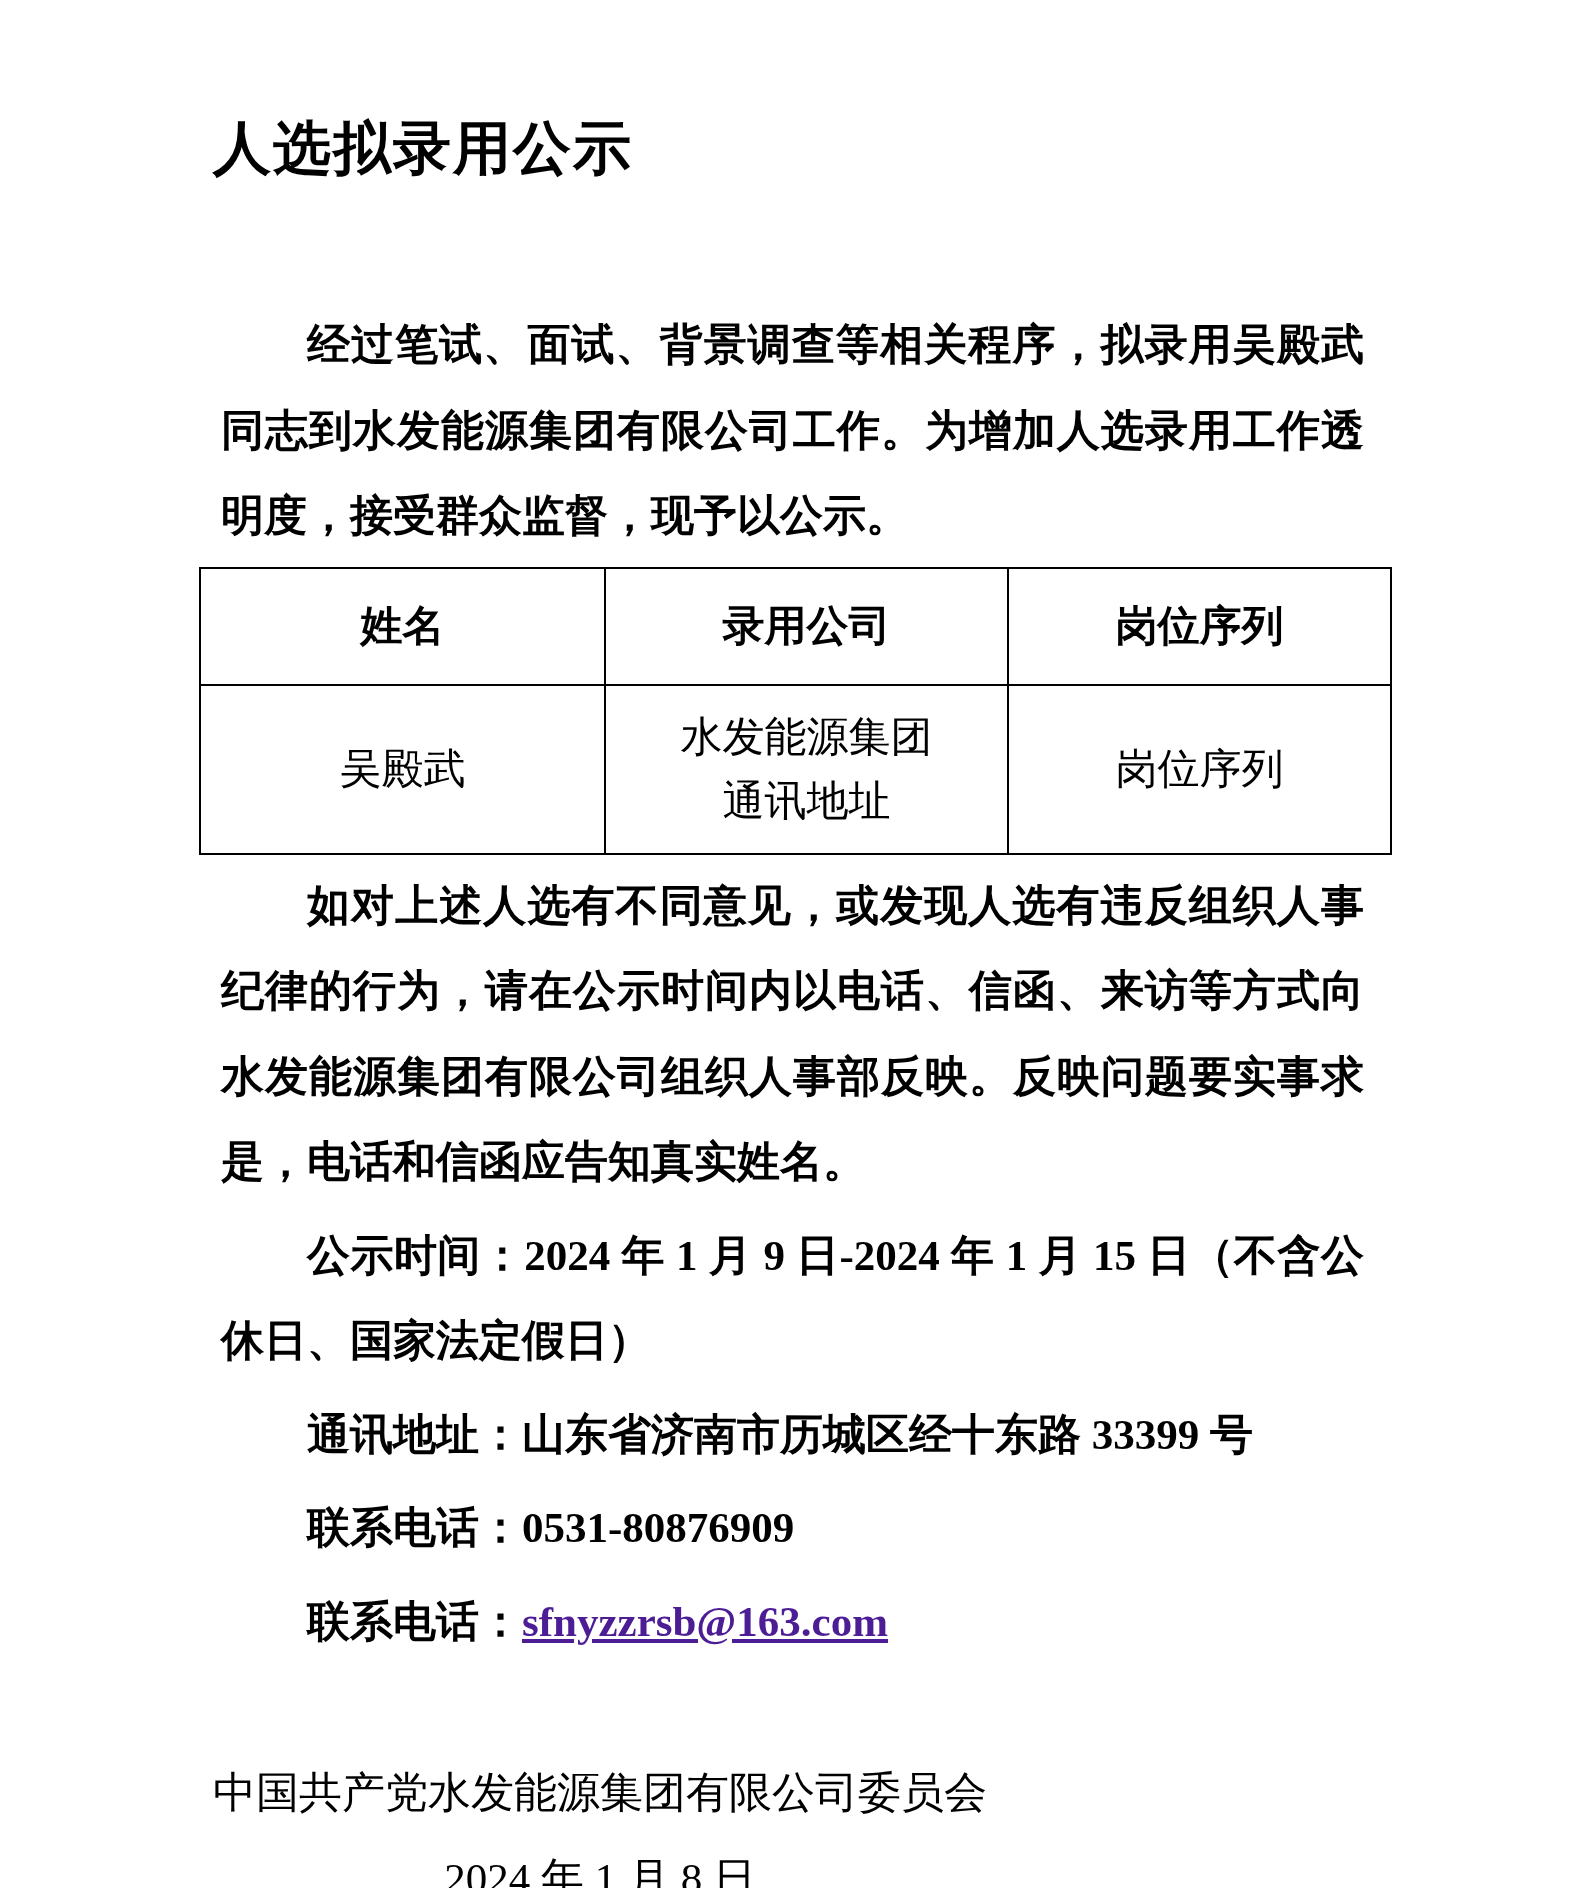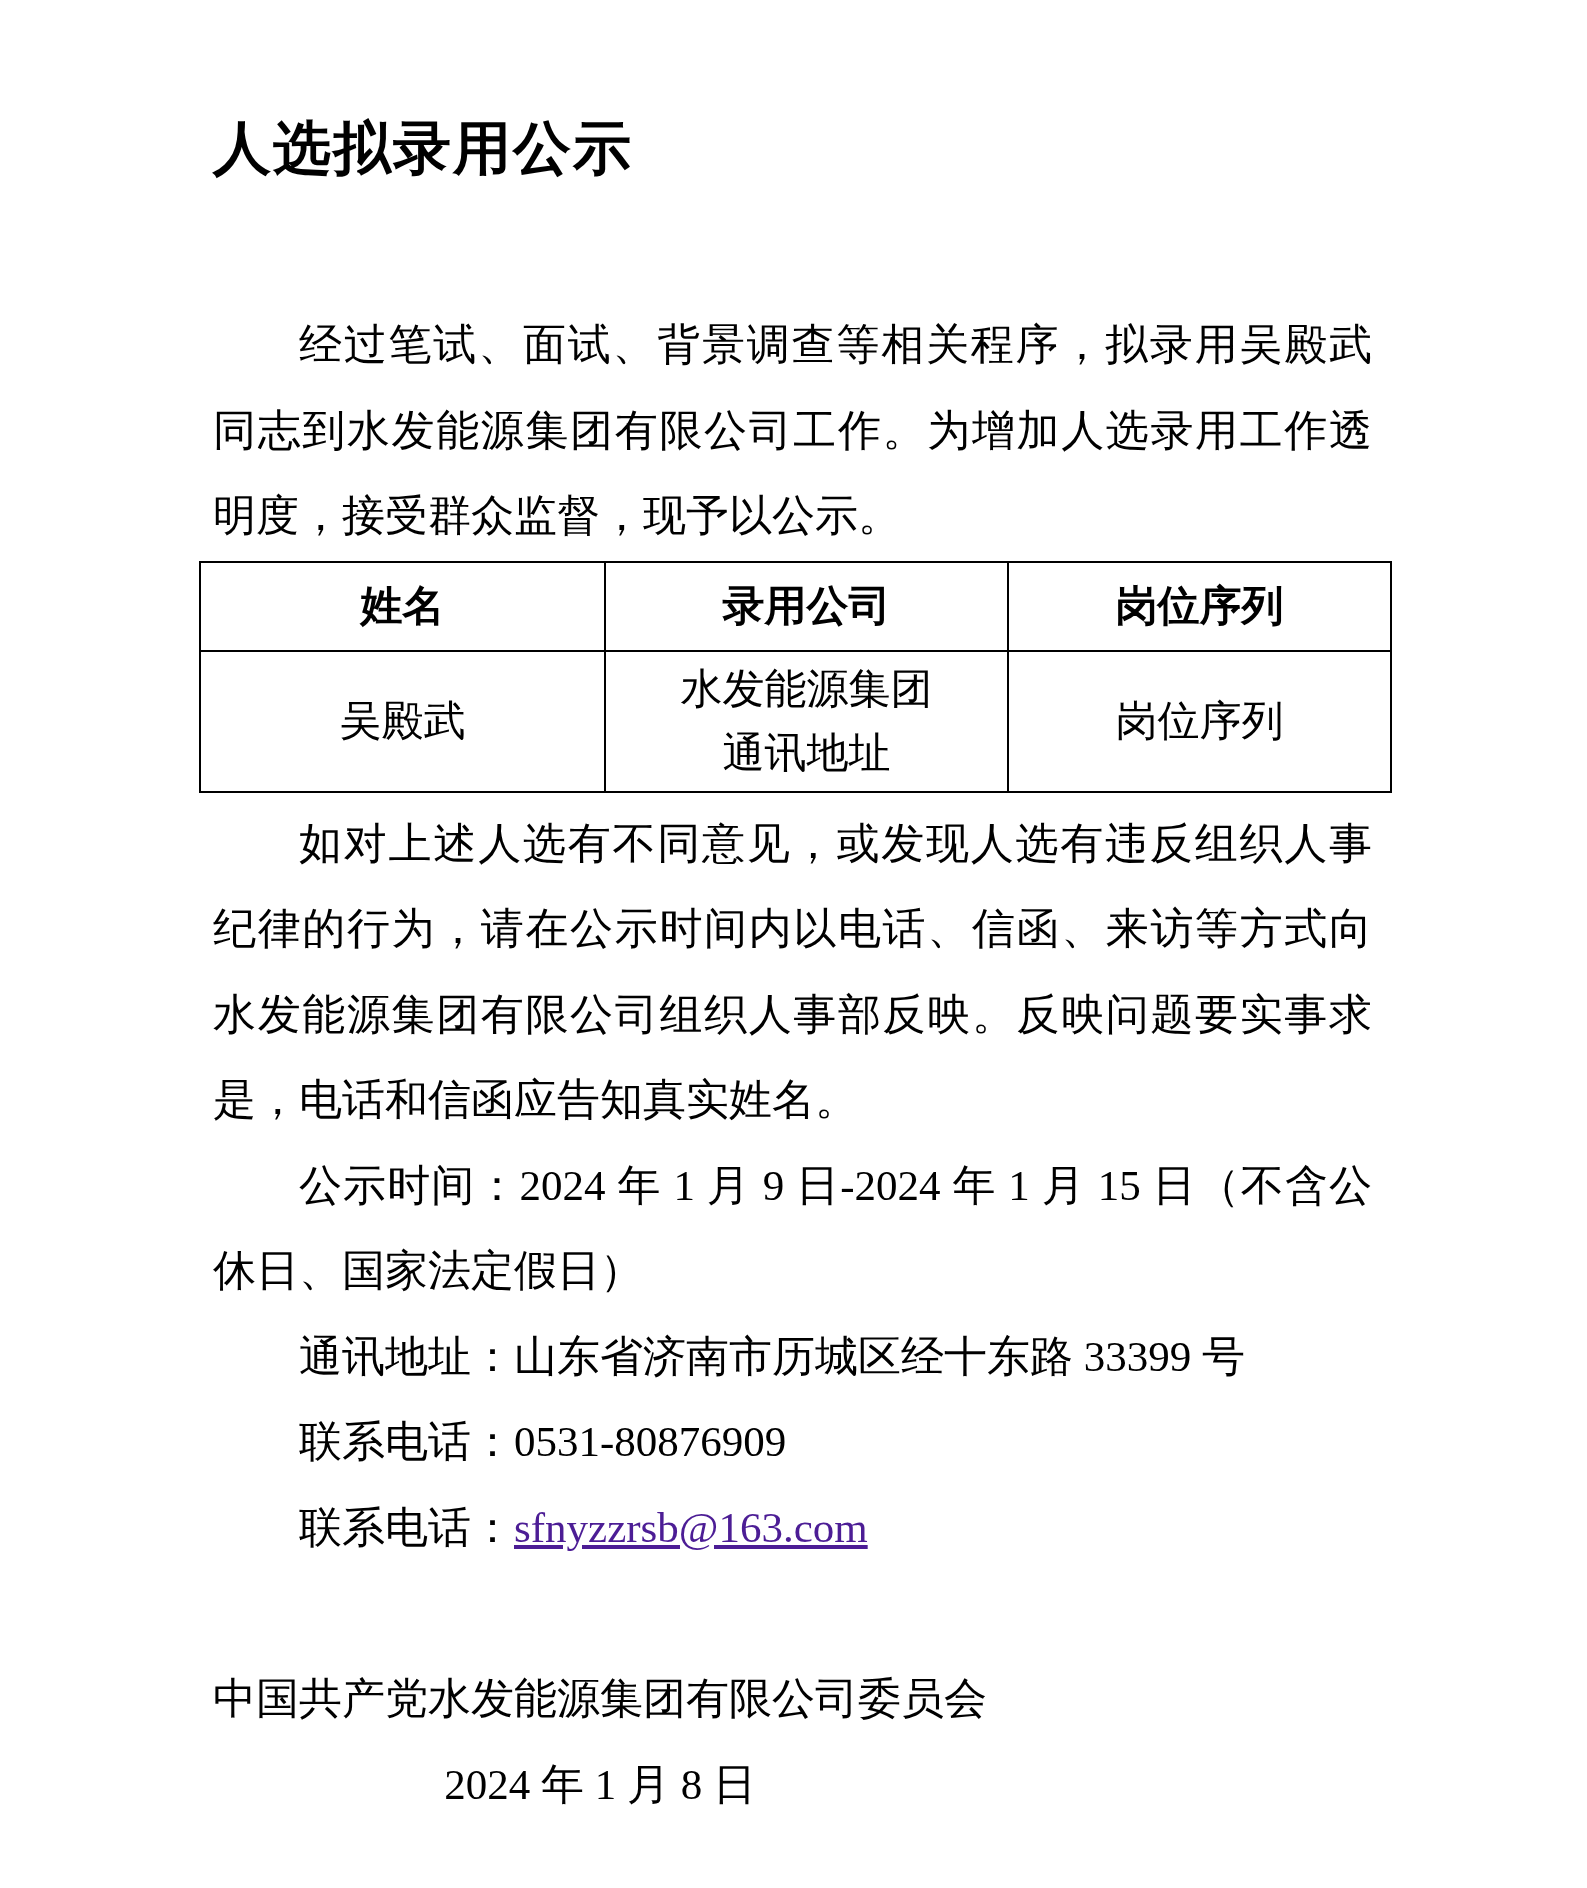--- a/index.html
+++ b/index.html
@@ -19,38 +19,39 @@
   }
   .doc-title {
     font-size: 58px;
     font-weight: 700;
     line-height: 66px;
     margin: 116px 0 120px 0;
     letter-spacing: 2px;
     font-family: "Liberation Serif", "DejaVu Serif", serif;
   }
   p.body-par {
-    margin: 0;
+    margin: 8px;
     font-size: 43px;
     line-height: 85.5px;
     text-align: justify;
     text-indent: 86px;
+    font-weight: bold;
   }
   table.candidate {
     border-collapse: collapse;
     table-layout: fixed;
     width: 1191px;
     margin: 2px 0 8px -14px;
   }
   table.candidate th,
   table.candidate td {
     border: 2px solid #000000;
     text-align: center;
     vertical-align: middle;
-    padding: 2px;
+    padding: 16px;
     overflow: hidden;
   }
   table.candidate th {
     height: 83px;
     font-size: 42px;
     font-weight: 700;
     font-family: "Liberation Sans", "DejaVu Sans", sans-serif;
   }
   table.candidate td {
     height: 135px;

